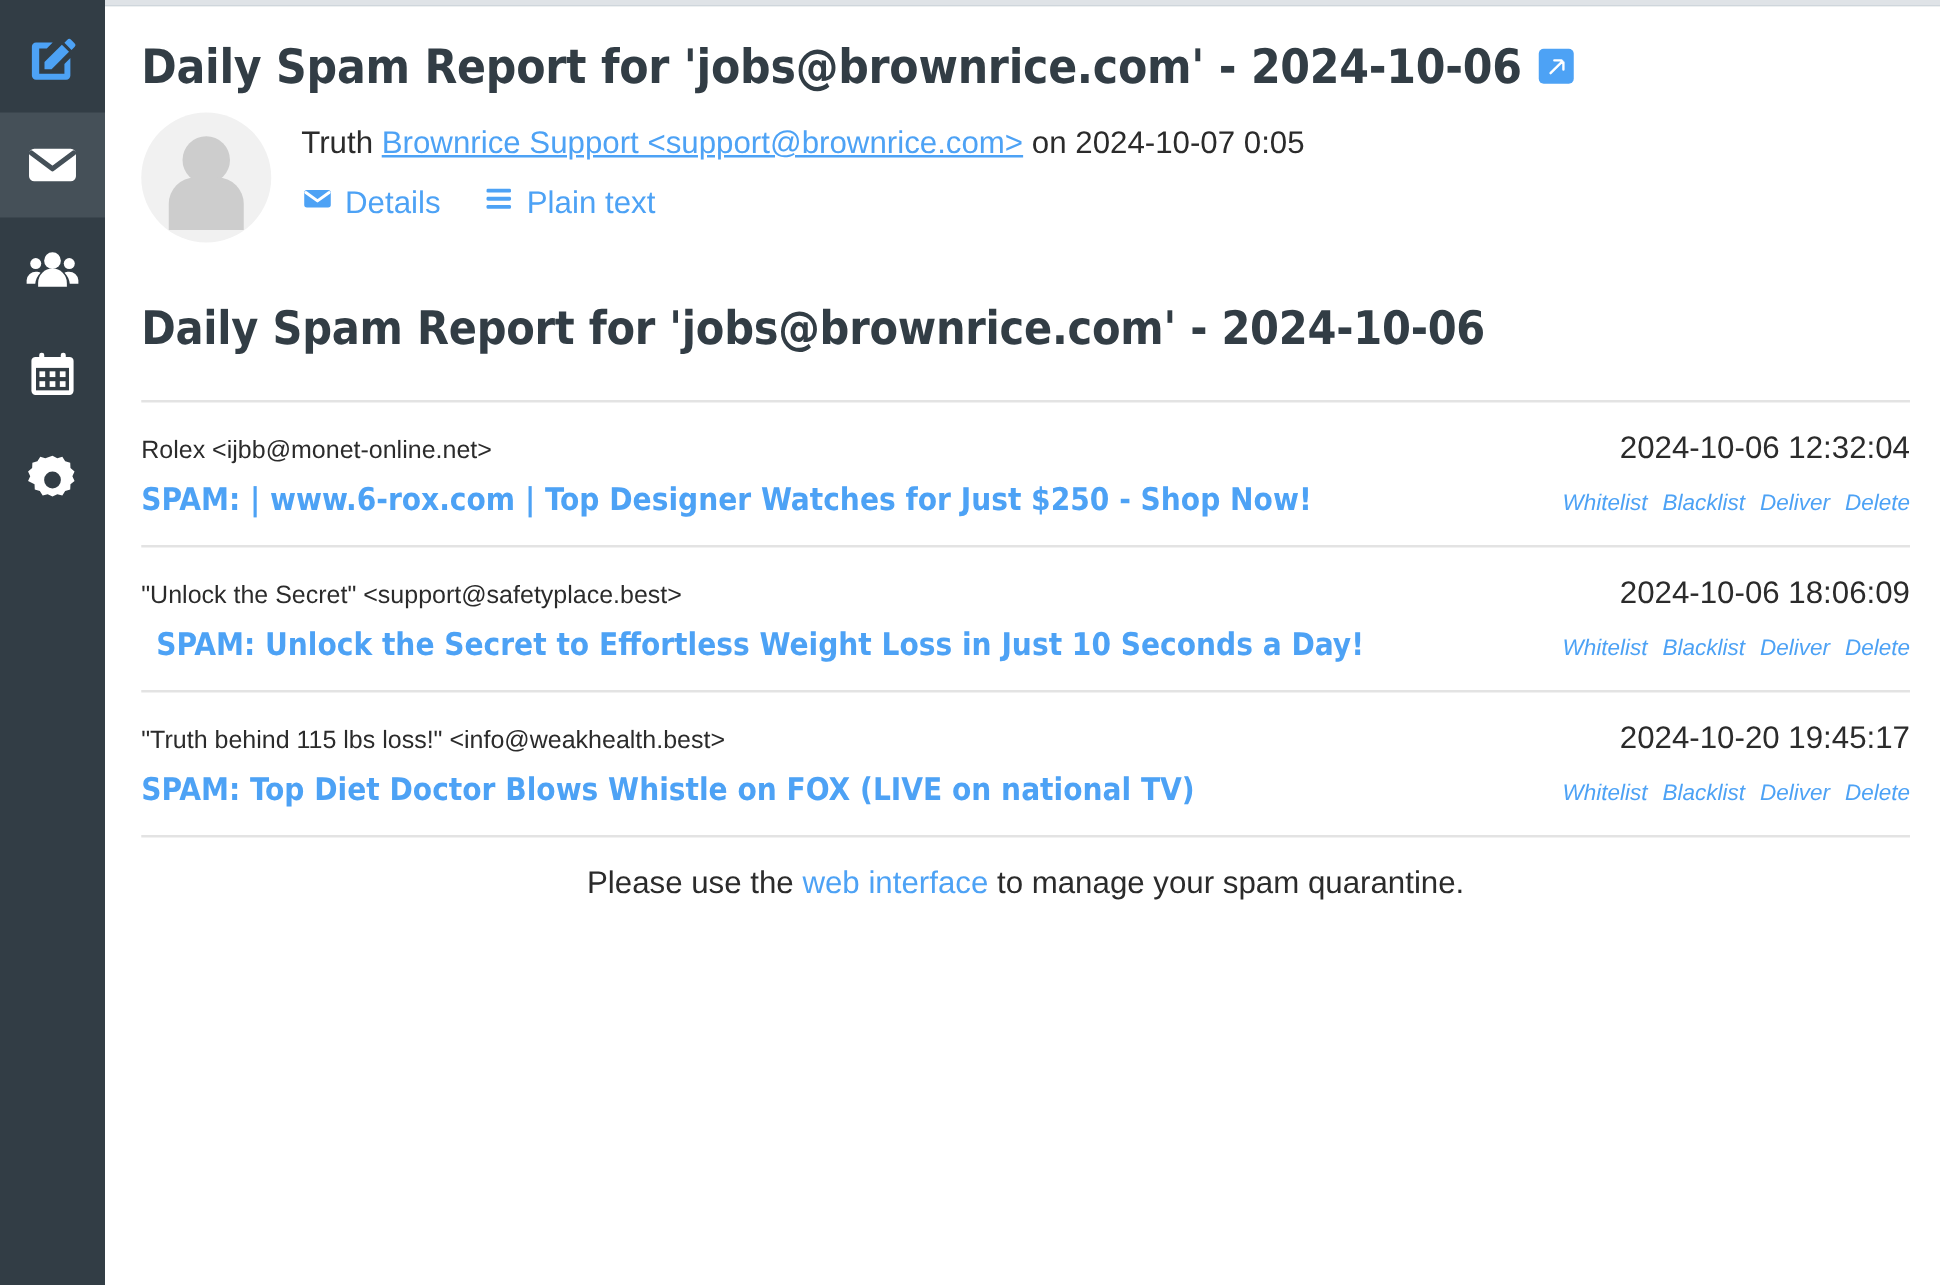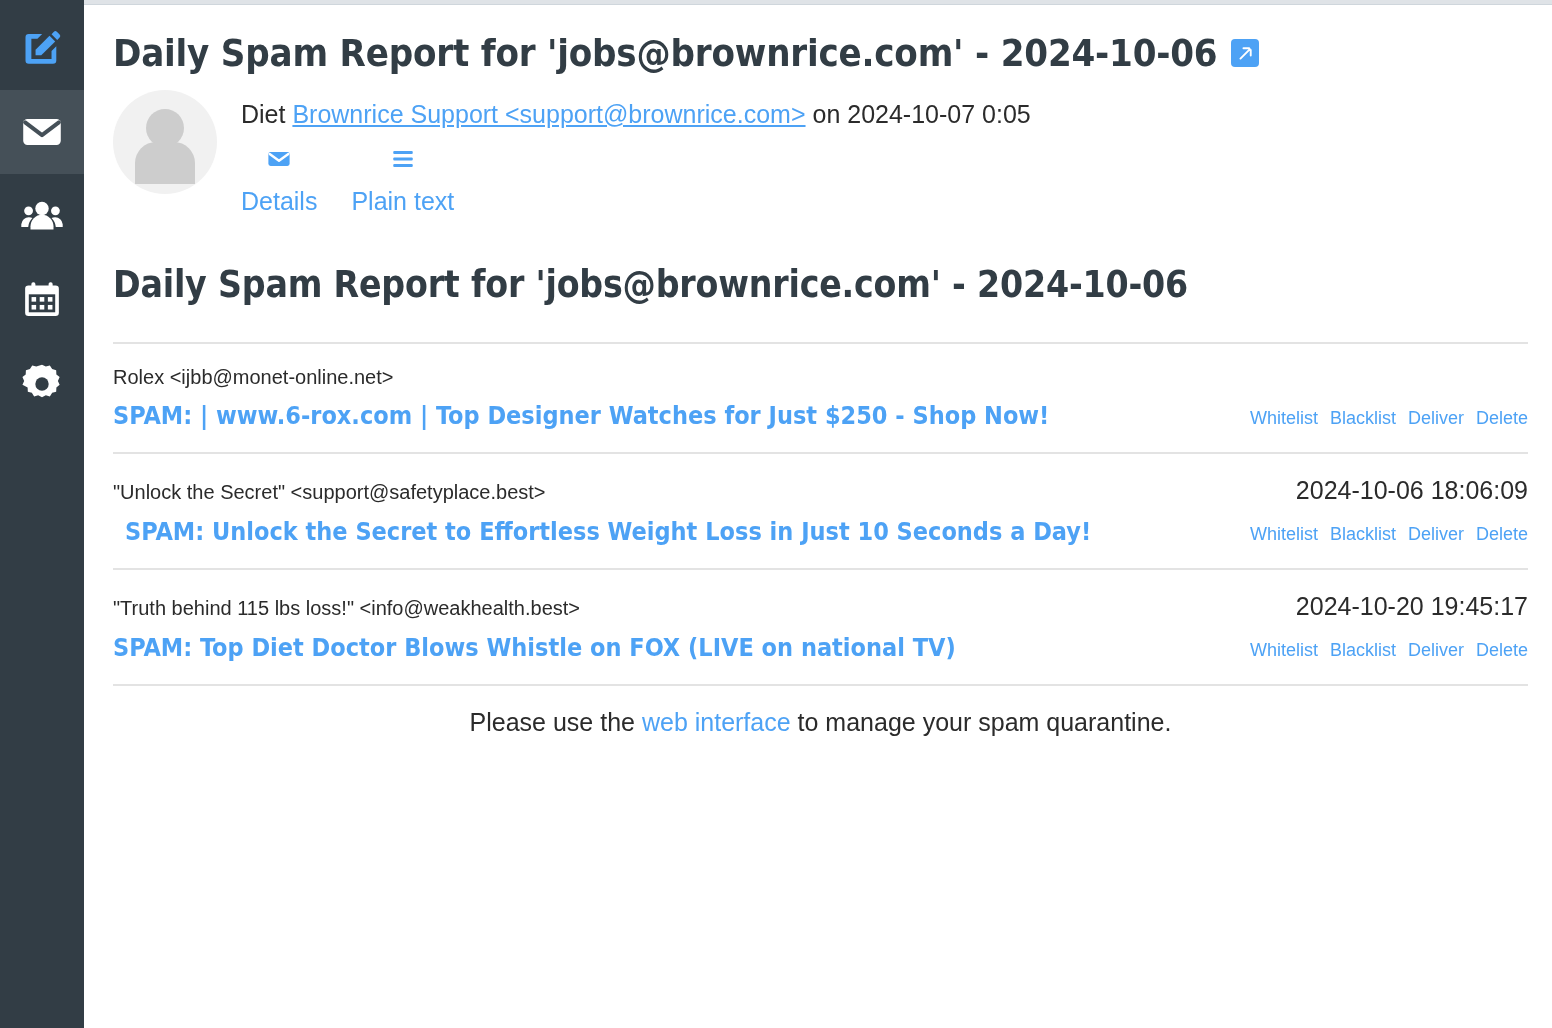--- a/index.html
+++ b/index.html
@@ -112,21 +112,20 @@
     gap: 34px;
   }
   .act {
     display: inline-flex;
     align-items: center;
     gap: 9px;
     color: #4da2f5;
     font-size: 25px;
     cursor: pointer;
     white-space: nowrap;
-    flex-direction: column;
   }
 
   
   .body-title {
     font-family: "DejaVu Sans Condensed", "Liberation Sans Narrow", "Liberation Sans", sans-serif;
     font-size: 37px;
     font-weight: bold;
     color: #323d45;
     margin: 47px 0 0 0;
     letter-spacing: -0.2px;
@@ -173,20 +172,21 @@
     flex: 0 0 auto;
     display: flex;
     gap: 12px;
     white-space: nowrap;
   }
   .row-actions a {
     color: #4da2f5;
     font-size: 18px;
     text-decoration: none;
     cursor: pointer;
+    font-style: italic;
   }
 
   
   .footer {
     text-align: center;
     margin-top: 21px;
   }
   .footer p {
     margin: 0;
     font-size: 25px;
@@ -279,21 +279,21 @@
       <div class="sender-row">
         <div class="avatar">
           <svg width="104" height="104" viewBox="0 0 104 104">
             <circle cx="52" cy="38" r="19" fill="#cdcdcd"></circle>
             <path d="M22 94 V73 a21 21 0 0 1 21-21 h18 a21 21 0 0 1 21 21 V94z" fill="#cdcdcd"></path>
           </svg>
         </div>
 
         <div class="sender-meta">
           <div class="from-line">
-            <span>Diet </span><a class="lnk" href="#">Brownrice Support &lt;support@brownrice.com&gt;</a><span> on </span><span>2024-10-07 0:05</span>
+            <span>Truth </span><a class="lnk" href="#">Brownrice Support &lt;support@brownrice.com&gt;</a><span> on </span><span>2024-10-07 0:05</span>
           </div>
 
           <div class="actions-line">
             <span class="act">
               <span>
                 <svg width="26" height="26" viewBox="0 0 24 24">
                   <rect x="2.2" y="5.6" width="19.6" height="12.8" rx="2.0" fill="#4da2f5"></rect>
                   <path d="M3.4 7.4L12 13.6 20.6 7.4" fill="none" stroke="#ffffff" stroke-width="2.2" stroke-linecap="round" stroke-linejoin="round"></path>
                 </svg>
               </span>
@@ -315,20 +315,21 @@
       </div>
 
       <div>
         <h2 class="body-title">Daily Spam Report for 'jobs@brownrice.com' - 2024-10-06</h2>
         <div class="hr"></div>
 
         <div id="spam-list">
             <div class="spam-row">
               <div class="line-1">
                 <span class="sender-txt">Rolex &lt;ijbb@monet-online.net&gt;</span>
+                <span class="time-txt">2024-10-06 12:32:04</span>
               </div>
               <div class="line-2">
                 <a class="subject-txt" href="#" style="text-decoration: none;">SPAM: | www.6-rox.com | Top Designer Watches for Just $250 - Shop Now!</a>
                 <span class="row-actions">
                   <a href="#">Whitelist</a>
                   <a href="#">Blacklist</a>
                   <a href="#">Deliver</a>
                   <a href="#">Delete</a>
                 </span>
               </div>

